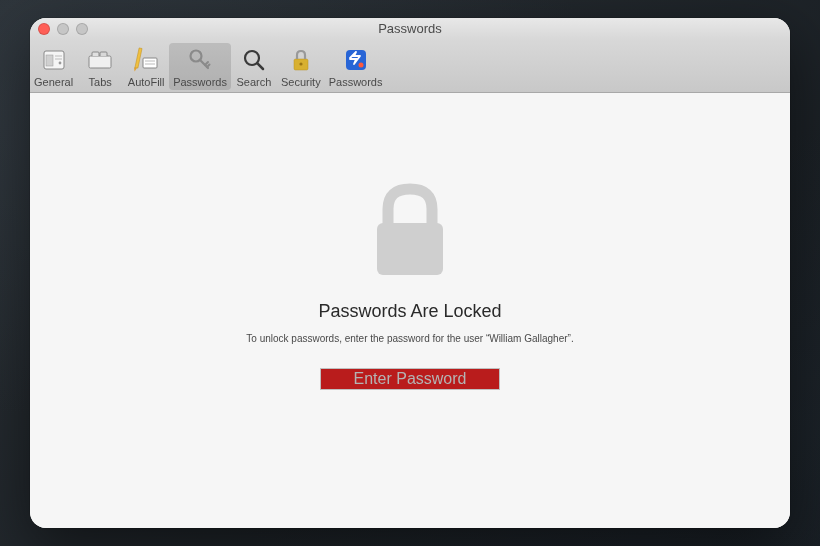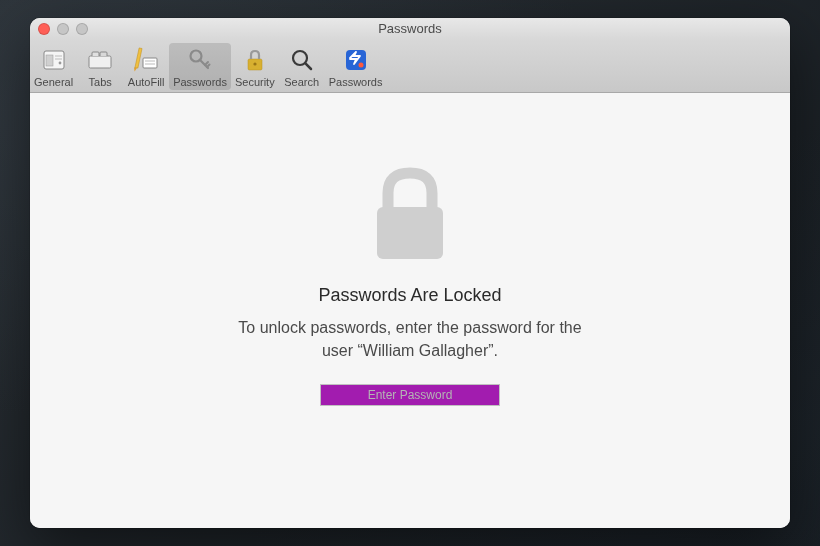--- a/index.html
+++ b/index.html
@@ -14,21 +14,21 @@
         linear-gradient(135deg, #2a3035 0%, #151a1f 100%);
       display: flex;
       align-items: flex-start;
       justify-content: center;
       padding-top: 18px;
     }
     .window {
       width: 760px;
       height: 510px;
       background: #ececec;
-      border-radius: 10px;
+      border-radius: 16px;
       box-shadow: 0 20px 60px rgba(0,0,0,0.5), 0 0 0 1px rgba(0,0,0,0.1);
       overflow: hidden;
       display: flex;
       flex-direction: column;
     }
     .titlebar {
       height: 21px;
       background: linear-gradient(to bottom, #e8e8e8 0%, #d8d8d8 100%);
       display: flex;
       align-items: center;
@@ -103,33 +103,33 @@
     .lock-icon-wrap {
       margin-bottom: 16px;
     }
     .heading {
       font-size: 18px;
       font-weight: 400;
       color: #2a2a2a;
       margin-bottom: 10px;
     }
     .subtext {
-      font-size: 16px;
+      font-size: 10px;
       color: #4a4a4a;
-      text-align: center;
+      text-align: right;
       line-height: 1.45;
       margin-bottom: 22px;
       max-width: 360px;
     }
     .password-input {
       width: 180px;
       height: 22px;
       border: 1px solid #c0c0c0;
-      background: #a21caf;
-      font-size: 12px;
+      background: #b91c1c;
+      font-size: 16px;
       text-align: center;
       outline: none;
       font-family: inherit;
     }
     .password-input::placeholder {
       color: #b4b4b4;
     }
   </style>
 </head>
 <body>
@@ -191,36 +191,36 @@
           <line x1="19" y1="19" x2="22" y2="16" stroke="#8a8a8a" stroke-width="2" stroke-linecap="round"></line>
           <line x1="21" y1="21" x2="23.5" y2="18.5" stroke="#8a8a8a" stroke-width="2" stroke-linecap="round"></line>
         </svg>
       </div>
       <span class="toolbar-label">Passwords</span>
     </div>
 
     <div class="toolbar-item">
       <div class="toolbar-icon">
         <svg width="28" height="28" viewBox="0 0 28 28">
+          <circle cx="12" cy="12" r="7" fill="none" stroke="#3a3a3a" stroke-width="2.2"></circle>
+          <line x1="17.2" y1="17.2" x2="23" y2="23" stroke="#3a3a3a" stroke-width="2.5" stroke-linecap="round"></line>
+        </svg>
+      </div>
+      <span class="toolbar-label">Search</span>
+    </div>
+
+    <div class="toolbar-item">
+      <div class="toolbar-icon">
+        <svg width="28" height="28" viewBox="0 0 28 28">
           <rect x="7" y="13" width="14" height="11" rx="1.5" fill="#d8b030" stroke="#b89020" stroke-width="0.5"></rect>
           <path d="M10 13 L10 9 Q10 5 14 5 Q18 5 18 9 L18 13" fill="none" stroke="#999" stroke-width="2.2"></path>
           <circle cx="14" cy="18" r="1.6" fill="#9a7515"></circle>
         </svg>
       </div>
       <span class="toolbar-label">Security</span>
-    </div>
-
-    <div class="toolbar-item">
-      <div class="toolbar-icon">
-        <svg width="28" height="28" viewBox="0 0 28 28">
-          <circle cx="12" cy="12" r="7" fill="none" stroke="#3a3a3a" stroke-width="2.2"></circle>
-          <line x1="17.2" y1="17.2" x2="23" y2="23" stroke="#3a3a3a" stroke-width="2.5" stroke-linecap="round"></line>
-        </svg>
-      </div>
-      <span class="toolbar-label">Search</span>
     </div>
 
 
 
     <div class="toolbar-item">
       <div class="toolbar-icon">
         <svg width="28" height="28" viewBox="0 0 28 28">
           <rect x="4" y="4" width="20" height="20" rx="4" fill="#2865d6"></rect>
           <path d="M8 12 L14 6 M14 6 L12 10 L18 10 M18 10 L12 18 M12 18 L14 13 L8 13" fill="none" stroke="#fff" stroke-width="1.8" stroke-linecap="round"></path>
           <circle cx="19" cy="19" r="2.5" fill="#ff5a3c"></circle>

